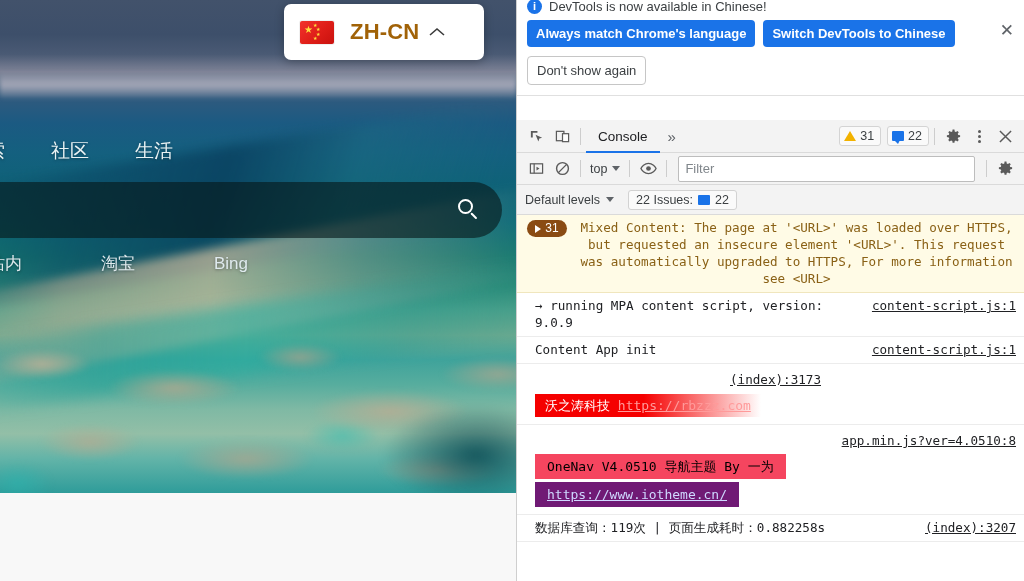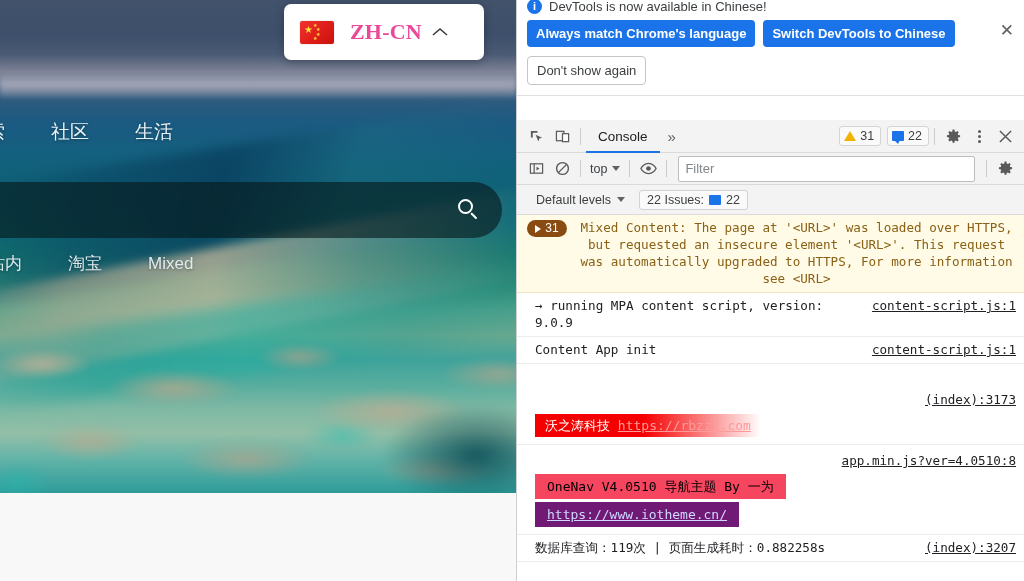--- a/index.html
+++ b/index.html
@@ -96,25 +96,25 @@
 
   
   .nav-row {
     position: absolute; left: 0; width: 516px;
     display: flex; align-items: center;
     color: #e9f2f4;
     text-shadow: 0 1px 3px rgba(0,0,0,0.35);
     font-size: 19px;
     pointer-events: auto;
   }
-  #nav-primary { top: 119px; }
+  #nav-primary { top: 138px; }
   #nav-primary .nav-item { margin-right: 46px; }
   #nav-primary .nav-item:first-child { margin-left: -14px; }
   #nav-secondary { top: 252px; font-size: 17px; color: #dfeaee; }
-  #nav-secondary .nav-item { margin-right: 46px; }
+  #nav-secondary .nav-item { margin-right: 46px; margin-left: 33px; }
   #nav-secondary .nav-item:first-child { margin-left: -12px; }
   .nav-item { white-space: nowrap; cursor: pointer; }
 
   #searchbar {
     position: absolute; left: -26px; top: 182px;
     width: 528px; height: 56px;
     background: rgba(6,24,26,0.62);
     border-radius: 28px;
     display: flex; align-items: center; justify-content: flex-end;
     padding-right: 22px;
@@ -159,23 +159,22 @@
   }
   .flag-cn .star-s {
     position: absolute; color: #ffdf3d; font-size: 5px; line-height: 5px;
   }
   .flag-cn .s1 { left: 13px; top: 2px; }
   .flag-cn .s2 { left: 16px; top: 6px; }
   .flag-cn .s3 { left: 16px; top: 11px; }
   .flag-cn .s4 { left: 13px; top: 15px; }
   #lang-label {
     margin-left: 16px;
-    font-size: 22px; font-weight: bold; color: #ec4899;
+    font-size: 22px; font-weight: bold; color: #a16207;
     letter-spacing: 0.2px;
-    font-family: Liberation Serif, serif;
   }
   #lang-chevron {
     margin-left: 10px; color: #3b3b3b; font-size: 16px; line-height: 1;
   }
 
   #page-below {
     position: absolute; left: 0; top: 493px; width: 516px; height: 88px;
     background: #f8f8f8;
   }
 
@@ -299,21 +298,21 @@
     padding: 0 6px; outline: none;
     font-family: "Liberation Sans", sans-serif;
   }
   #filter-input::placeholder { color: #80868b; }
 
   
   #dt-levelbar {
     height: 30px; flex: none;
     display: flex; align-items: center;
     border-bottom: 1px solid #dadada;
-    background: #f3f3f3; padding: 0 19px;
+    background: #f3f3f3; padding: 0 8px;
   }
   #levels-select {
     display: flex; align-items: center; gap: 6px;
     font-size: 12.5px; color: #3c4043; cursor: pointer; flex: none;
   }
   #issues-pill {
     display: flex; align-items: center; gap: 5px;
     border: 1px solid #d2d2d2; border-radius: 3px;
     background: #fafafa; padding: 2px 7px; margin-left: 14px;
     font-size: 12.5px; color: #3c4043; cursor: pointer; flex: none;
@@ -411,21 +410,21 @@
       <input id="search-input" type="text" placeholder="" style="">
       <span class="mag">
         <span class="ring"></span>
           <span class="handle"></span>
       </span>
     </div>
 
     <div class="nav-row" id="nav-secondary">
       <span class="nav-item">站内</span>
       <span class="nav-item">淘宝</span>
-      <span class="nav-item">Mixed</span>
+      <span class="nav-item">Bing</span>
     </div>
 
     <div id="lang-widget">
       <span class="flag-cn">
         <span class="star-big">★</span>
         <span class="star-s s1">★</span>
         <span class="star-s s2">★</span>
         <span class="star-s s3">★</span>
         <span class="star-s s4">★</span>
       </span>
@@ -568,21 +567,21 @@
       </div>
 
       <div class="msg">
         <div class="msg-row">
           <span class="msg-text">Content App init</span>
           <span class="src-link msg-right">content-script.js:1</span>
         </div>
       </div>
 
       <div class="msg pad-row">
-        <div style="text-align:right;margin-bottom:6px;margin-top:20px;">
+        <div style="text-align:center;margin-bottom:6px;">
           <span class="src-link">(index):3173</span>
         </div>
         <span class="styled-red">
           <span>沃之涛科技</span>
           <a>https://rbzzz.com</a>
         </span>
       </div>
 
       <div class="msg pad-row">
         <div style="text-align:right;margin-bottom:5px;">

